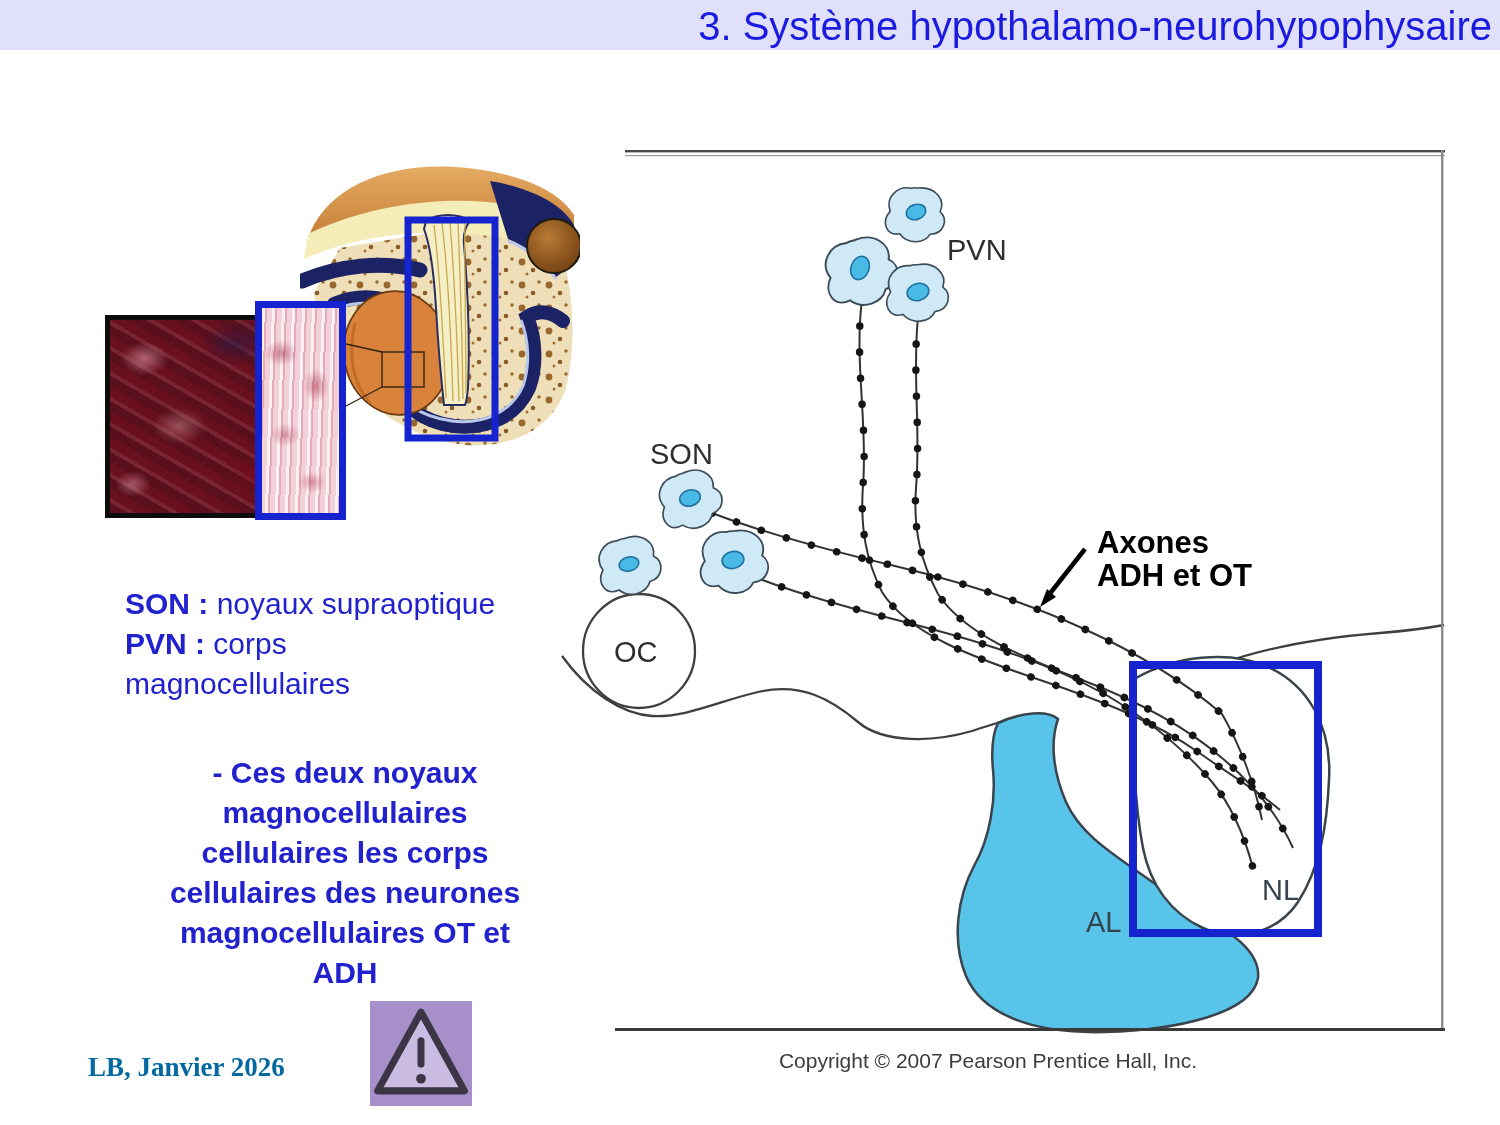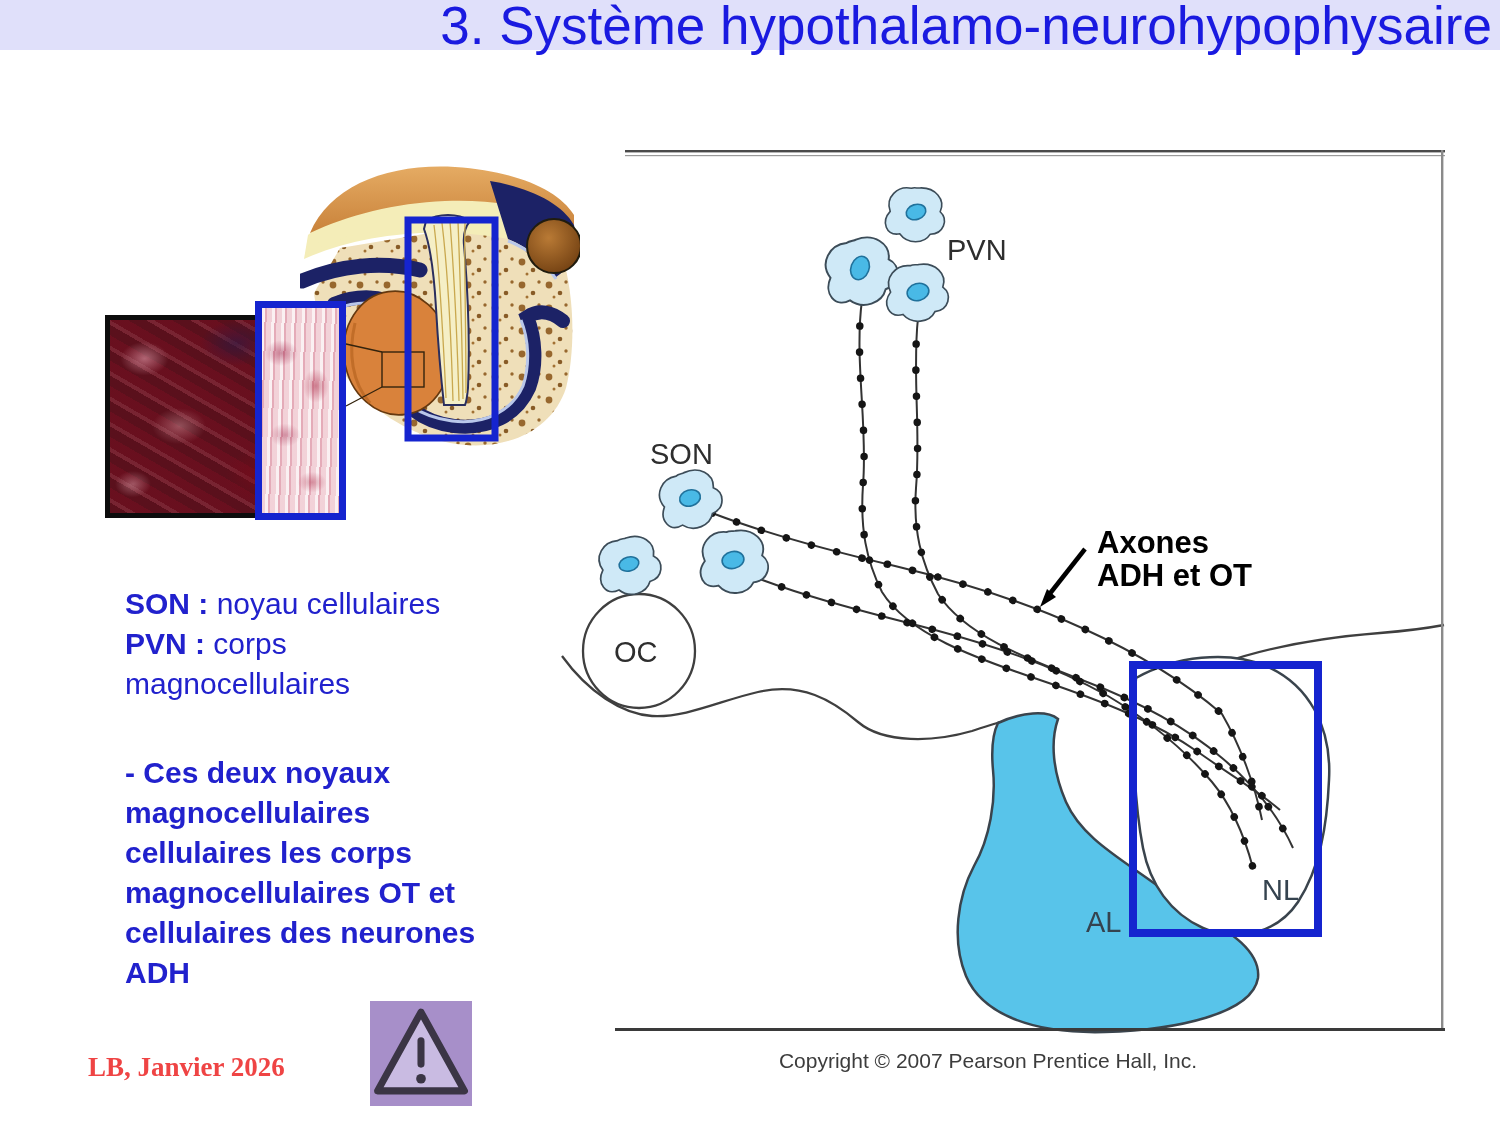--- a/index.html
+++ b/index.html
@@ -1,31 +1,31 @@
 <!DOCTYPE html>
 <html><head>
 <meta charset="utf-8">
 <style>
   html,body{margin:0;padding:0;background:#888;}
   .slide{position:relative;width:1500px;height:1125px;background:#ffffff;overflow:hidden;
          font-family:"Liberation Sans",sans-serif;}
   
   .header{position:absolute;left:0;top:0;width:1500px;height:50px;background:#e0e0fa;}
   .header .title{position:absolute;right:8px;top:0;height:50px;line-height:52px;
-                 font-size:53px;color:#1a1ae0;white-space:nowrap;}
+                 font-size:40px;color:#1a1ae0;white-space:nowrap;}
   
   .bodytext{position:absolute;left:125px;top:584px;width:430px;font-size:30px;line-height:40px;
             color:#2121cd;}
   .bodytext b{font-weight:bold;margin-top:25px;}
   .para2{position:absolute;left:125px;top:753px;width:440px;font-size:30px;line-height:40px;
          color:#2121cd;font-weight:bold;}
-  .para2 div{white-space:nowrap;}
+  .para2 div{white-space:nowrap;text-align:center;}
   
   .credit{position:absolute;left:88px;top:1052px;font-family:"Liberation Serif",serif;
-          font-weight:bold;font-size:27px;color:#ef4444;}
+          font-weight:bold;font-size:27px;color:#0369a1;}
   
   .warn{position:absolute;left:370px;top:1001px;width:102px;height:105px;background:#a78fc9;}
   
   .histo-dark{position:absolute;left:105px;top:315px;width:230px;height:193px;
       border:5px solid #0d0d0d;
       background-color:#6e1322;
       background-image:
         radial-gradient(ellipse 40px 28px at 15% 20%, rgba(235,170,185,.55), transparent 60%),
         radial-gradient(ellipse 55px 35px at 55% 12%, rgba(40,25,70,.6), transparent 65%),
         radial-gradient(ellipse 50px 40px at 85% 45%, rgba(45,20,60,.5), transparent 60%),
@@ -109,30 +109,30 @@
       <path d="M 82,189 L 46,181 M 82,224 L 46,243" stroke="#33230d" stroke-width="1.3" fill="none"></path>
 
       <rect x="108" y="57" width="87" height="218" fill="none" stroke="#1524cf" stroke-width="7"></rect>
     </svg>
   </div>
 
   <div class="histo-dark"></div>
   <div class="histo-pink"></div>
 
   <div class="bodytext">
-    <div><b>SON :</b><span> noyau cellulaires</span></div>
+    <div><b>SON :</b><span> noyaux supraoptique</span></div>
     <div><b>PVN :</b><span> corps</span></div>
     <div>magnocellulaires</div>
   </div>
   <div class="para2">
     <div>- Ces deux noyaux</div>
     <div>magnocellulaires</div>
     <div>cellulaires les corps</div>
+    <div>cellulaires des neurones</div>
     <div>magnocellulaires OT et</div>
-    <div>cellulaires des neurones</div>
     <div>ADH</div>
   </div>
 
   <svg class="diag" viewBox="560 148 885 930">
     <defs>
       <path id="cellblob" d="M -3,-27 C 12,-31 25,-21 22,-8 C 32,-2 30,13 17,16 C 13,27 -3,31 -13,22 C -26,27 -34,14 -27,2 C -35,-11 -25,-25 -11,-25 C -8,-27 -5,-26 -3,-27 Z"></path>
     </defs>
 
     <path d="M 562,656 C 588,692 622,714 652,716 C 686,718 722,700 758,692 C 802,682 832,700 858,722 C 884,744 934,742 972,731 C 984,727 994,724 1000,722" fill="none" stroke="#3f3f3f" stroke-width="2.3"></path>
     <path d="M 1220,664 C 1270,646 1330,637 1380,633 C 1405,631 1428,628 1444,625" fill="none" stroke="#3f3f3f" stroke-width="2.3"></path>

